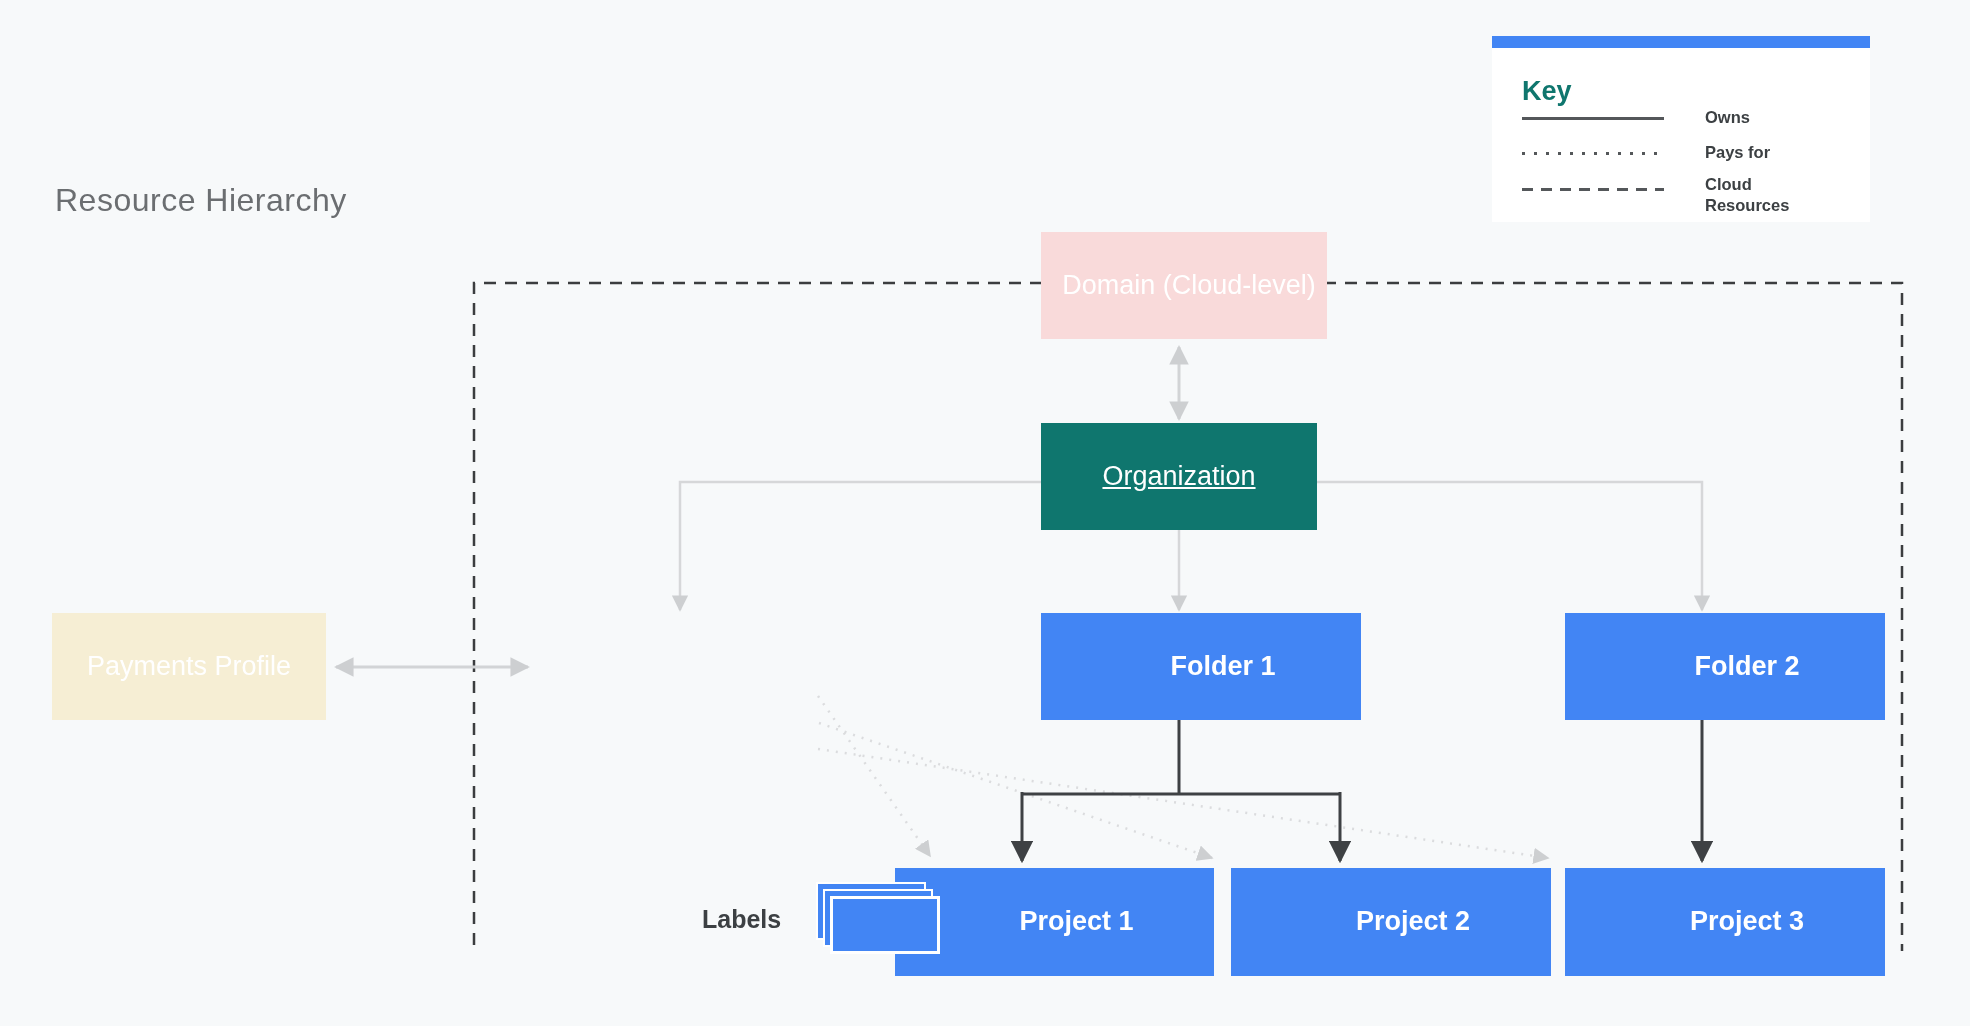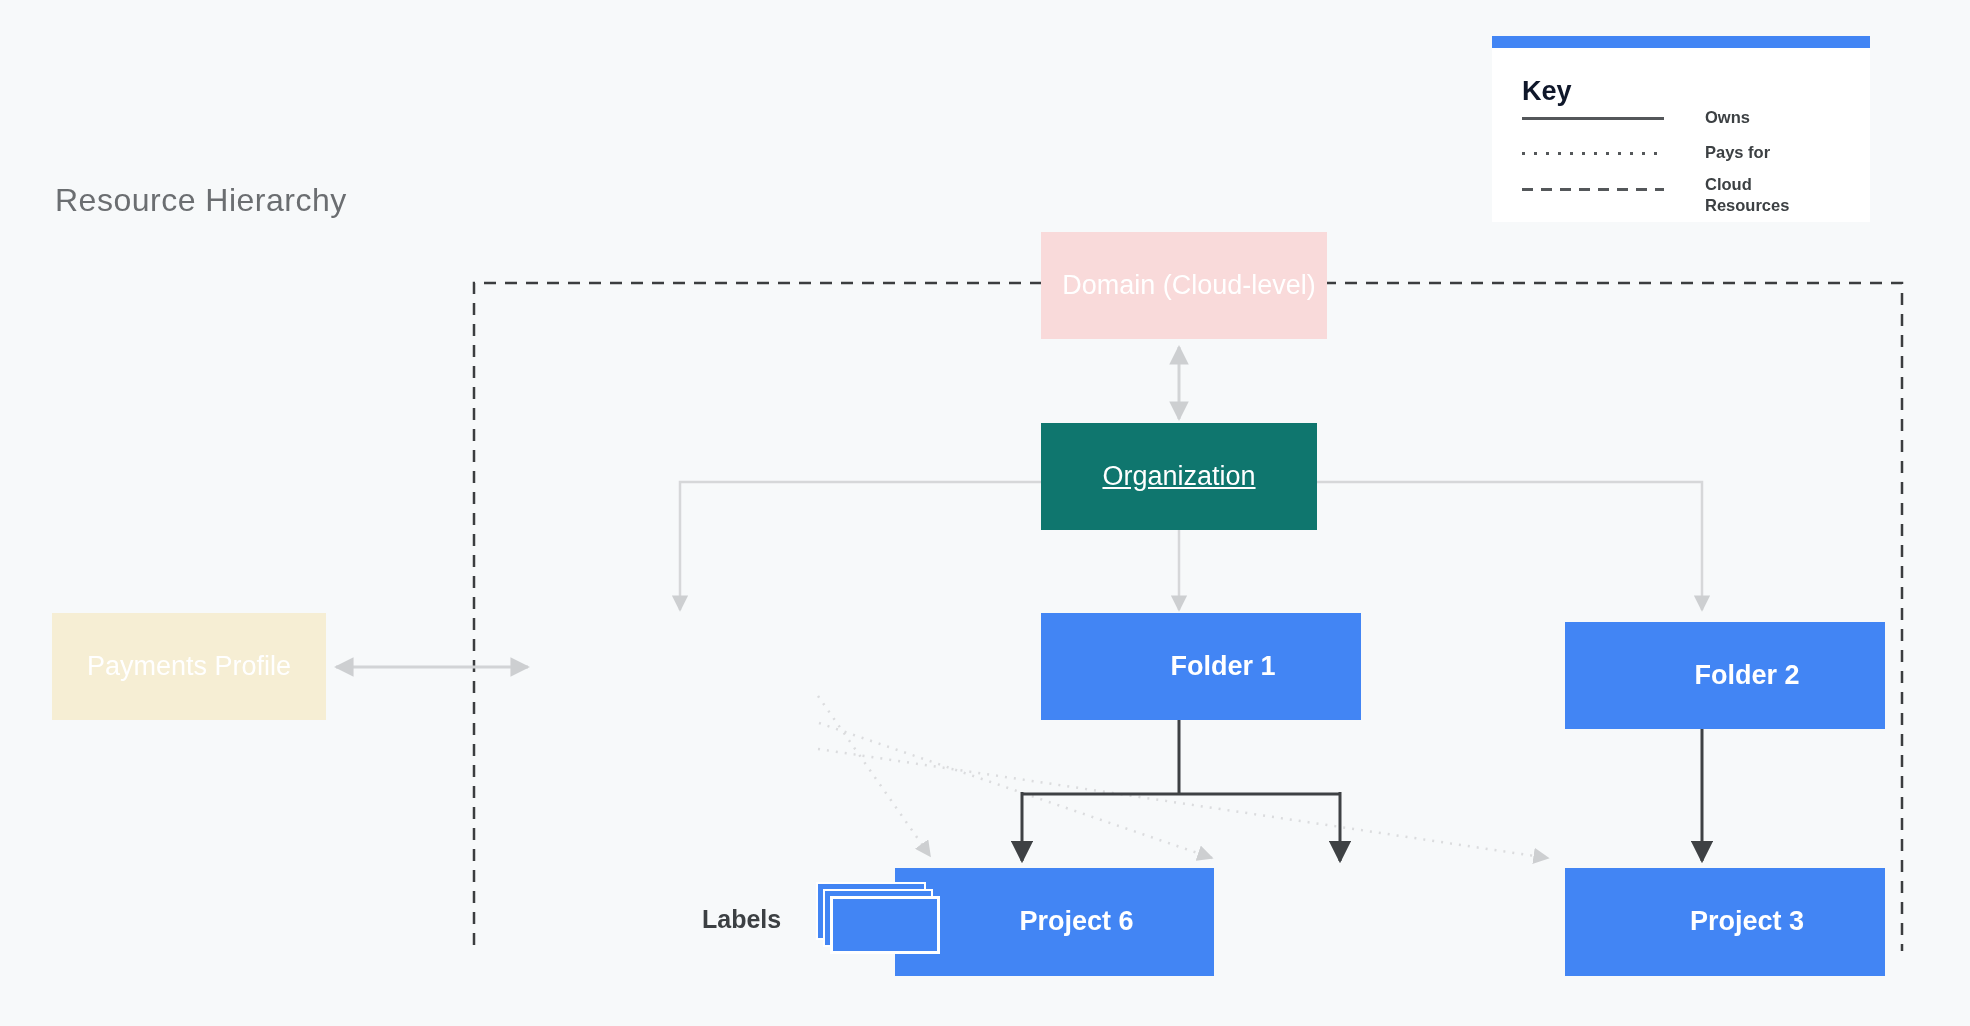--- a/index.html
+++ b/index.html
@@ -17,42 +17,42 @@
     position:absolute;z-index:2;display:flex;align-items:center;justify-content:center;
     text-align:center;color:#ffffff;font-size:27px;line-height:1.1;
   }
   .node.pastel{font-weight:400;}
   .node.blue{font-weight:700;background:#4285f4;padding-left:44px;}
   #node-domain      {left:1041px;top:232px;width:276px;height:107px;background:#f9dada;padding-left:10px;}
   #node-organization{left:1041px;top:423px;width:276px;height:107px;background:#0f766e;text-decoration:underline;}
   #node-payments    {left:52px;  top:613px;width:274px;height:107px;background:#f6eed4;}
   #node-billing     {left:537px; top:613px;width:275px;height:107px;background:#dcebd7;}
   #node-folder1     {left:1041px;top:613px;width:276px;height:107px;}
-  #node-folder2     {left:1565px;top:613px;width:276px;height:107px;margin-top:9px;}
+  #node-folder2     {left:1565px;top:613px;width:276px;height:107px;}
   #node-project1    {left:895px; top:868px;width:275px;height:108px;}
   #node-project2    {left:1231px;top:868px;width:276px;height:108px;}
   #node-project3    {left:1565px;top:868px;width:276px;height:108px;}
 
   .labels-caption{
     position:absolute;left:702px;top:905px;z-index:4;
     font-size:25px;font-weight:700;color:#3c4043;
   }
   .labels-icon{position:absolute;left:816px;top:882px;width:132px;height:82px;z-index:3;}
   .labels-icon .card{position:absolute;width:110px;height:58px;background:#4285f4;border:3px solid #ffffff;box-sizing:border-box;}
   .labels-icon .c1{left:0;top:0;border-width:2px;}
   .labels-icon .c2{left:7px;top:7px;border-width:2px;}
   .labels-icon .c3{left:14px;top:14px;}
 
   
   .key-box{
     position:absolute;left:1492px;top:36px;width:378px;height:186px;z-index:5;
     background:#ffffff;
   }
   .key-accent{position:absolute;left:0;top:0;width:100%;height:12px;background:#4285f4;}
-  .key-heading{position:absolute;left:30px;top:40px;font-size:27px;font-weight:700;color:#0f172a;}
+  .key-heading{position:absolute;left:30px;top:40px;font-size:27px;font-weight:700;color:#0f766e;}
   .key-line{position:absolute;left:30px;width:142px;height:3px;}
   .key-line.solid {top:81px; background:#54575a;}
   .key-line.dotted{top:116px;background:repeating-linear-gradient(90deg,#54575a 0 3px,transparent 3px 12px);}
   .key-line.dashed{top:152px;background:repeating-linear-gradient(90deg,#54575a 0 11px,transparent 11px 19px);}
   .key-label{position:absolute;left:213px;font-size:16.5px;font-weight:700;color:#3c4043;line-height:1.25;width:130px;}
   .key-label.l1{top:71px;}
   .key-label.l2{top:106px;}
   .key-label.l3{top:138px;}
 </style>
 </head>
@@ -93,21 +93,22 @@
     <line x1="1702" y1="720" x2="1702" y2="861" stroke="#3e4144" stroke-width="3" marker-end="url(#mDark)"></line>
   </svg>
 
   <div class="page-title">Resource Hierarchy</div>
 
   <div class="node pastel" id="node-domain">Domain (Cloud-level)</div>
   <div class="node pastel" id="node-organization">Organization</div>
   <div class="node pastel" id="node-payments">Payments Profile</div>
   <div class="node blue" id="node-folder1">Folder 1</div>
   <div class="node blue" id="node-folder2">Folder 2</div>
-  <div class="node blue" id="node-project1">Project 6</div>
+  <div class="node blue" id="node-project1">Project 1</div>
+  <div class="node blue" id="node-project2">Project 2</div>
   <div class="node blue" id="node-project3">Project 3</div>
 
   <div class="labels-caption">Labels</div>
   <div class="labels-icon">
     <div class="card c1"></div>
     <div class="card c2"></div>
     <div class="card c3"></div>
   </div>
 
   <div class="key-box">

